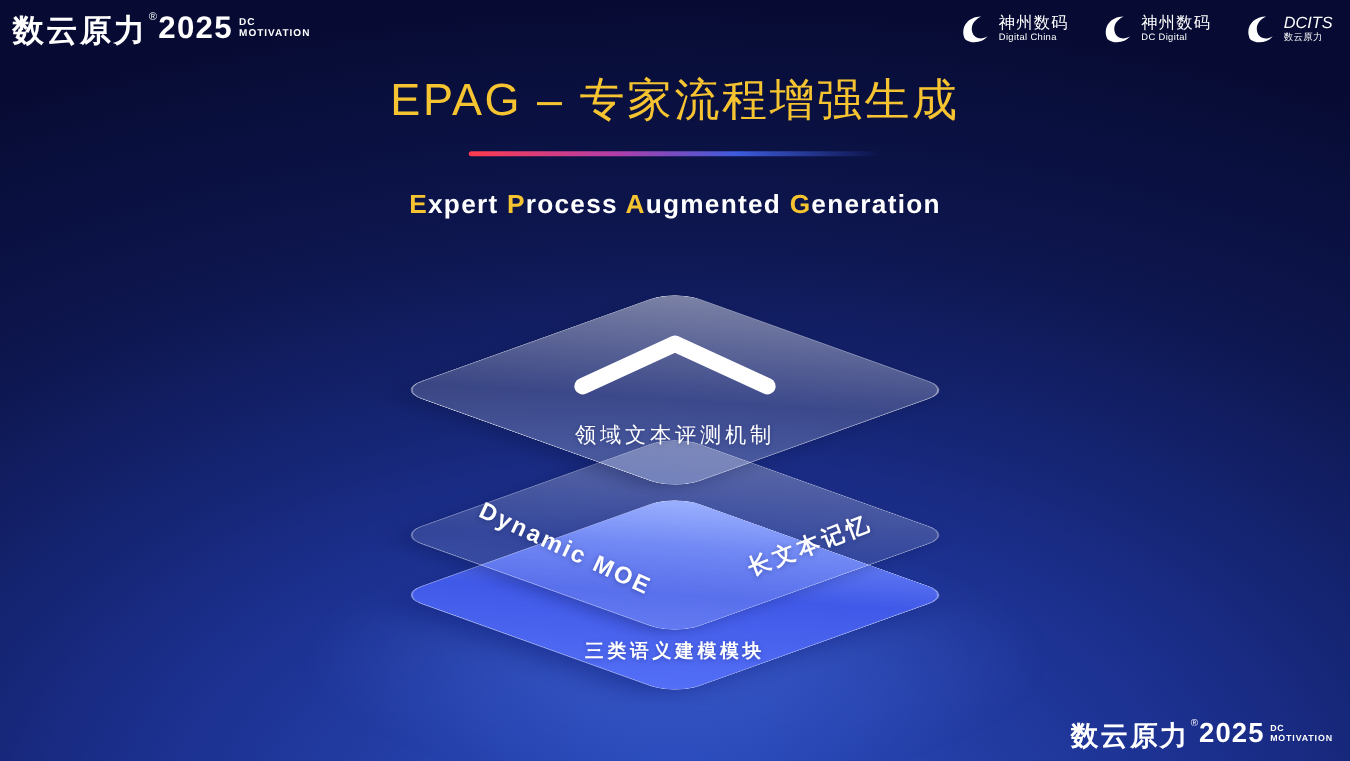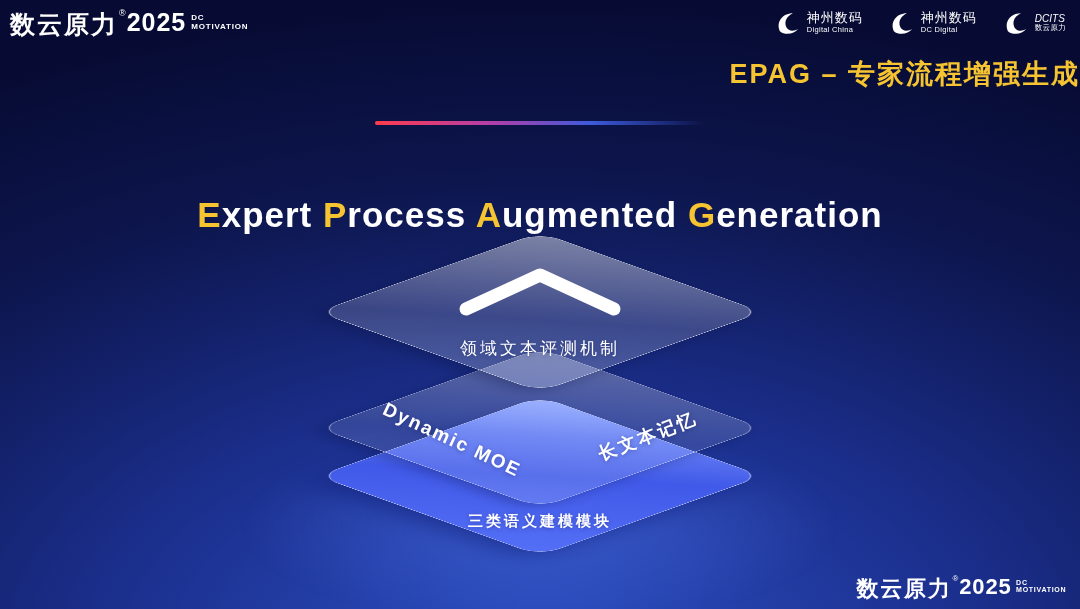--- a/index.html
+++ b/index.html
@@ -19,39 +19,39 @@
   .brand-reg  { font-size:9px; margin:0 1px 0 1px; align-self:flex-start; }
   .brand-year { font-size:25px; font-weight:bold; letter-spacing:1px; }
   .brand-tag  { display:flex; flex-direction:column; justify-content:center; margin:5px 0 0 5px;
                 font-size:8px; line-height:1.15; letter-spacing:0.8px; font-weight:bold; }
 
   
   .live-label { position:absolute; left:10px; top:58px; color:#ea3b52;
                 font-size:20px; font-weight:bold; letter-spacing:1px; }
 
   
-  .page-title { position:absolute; left:0; top:56px; width:100%; text-align:right;
-                color:#f6c430; font-size:27px; font-weight:bold; letter-spacing:2px; }
+  .page-title { position:absolute; left:0; top:56px; width:100%; text-align:center;
+                color:#f6c430; font-size:36px; font-weight:normal; letter-spacing:2px; }
   .title-underline { position:absolute; left:50%; top:121px; transform:translateX(-50%);
                 width:330px; height:4px; border-radius:2px;
                 background:linear-gradient(90deg,#ff3b4e 0%,#b33ea8 35%,#3d5bdc 65%,rgba(40,70,180,0) 100%); }
 
   
   .heading { position:absolute; left:0; top:152px; width:100%; text-align:center;
-             font-size:35px; font-weight:600; letter-spacing:1px; white-space:pre;margin-top:43px; }
+             font-size:21px; font-weight:600; letter-spacing:1px; white-space:pre; }
   .heading .gold { color:#f6c430; }
 
   
   .partners { position:absolute; right:14px; top:10px; display:flex; gap:26px; align-items:center; }
   .partner { display:flex; gap:6px; align-items:center; }
   .partner-swoosh svg { width:26px; height:26px; display:block; }
   .partner-text { display:flex; flex-direction:column; line-height:1.15; }
   .partner-cn { font-size:13px; font-weight:normal; letter-spacing:1px; }
   .partner-en { font-size:7.5px; letter-spacing:0.3px; }
-  .partner:nth-child(3) .partner-cn { font-style:italic; font-size:10px; letter-spacing:0; }
+  .partner:nth-child(3) .partner-cn { font-style:italic; font-size:13px; letter-spacing:0; }
 
   
   .glow { position:absolute; left:540px; top:525px; width:600px; height:200px; z-index:0;
           transform:translate(-50%,-50%);
           background:radial-gradient(ellipse, rgba(90,130,255,0.38) 0%, rgba(90,130,255,0) 70%);
           filter:blur(6px); }
   .layer { position:absolute; left:540px; width:315px; height:315px; border-radius:28px;
            transform:translate(-50%,-50%) rotateX(69deg) rotateZ(45deg); }
   .layer-top    { top:312px; z-index:3;
            background:linear-gradient(145deg, rgba(255,255,255,0.46) 0%, rgba(255,255,255,0.16) 55%, rgba(215,228,255,0.28) 100%);

